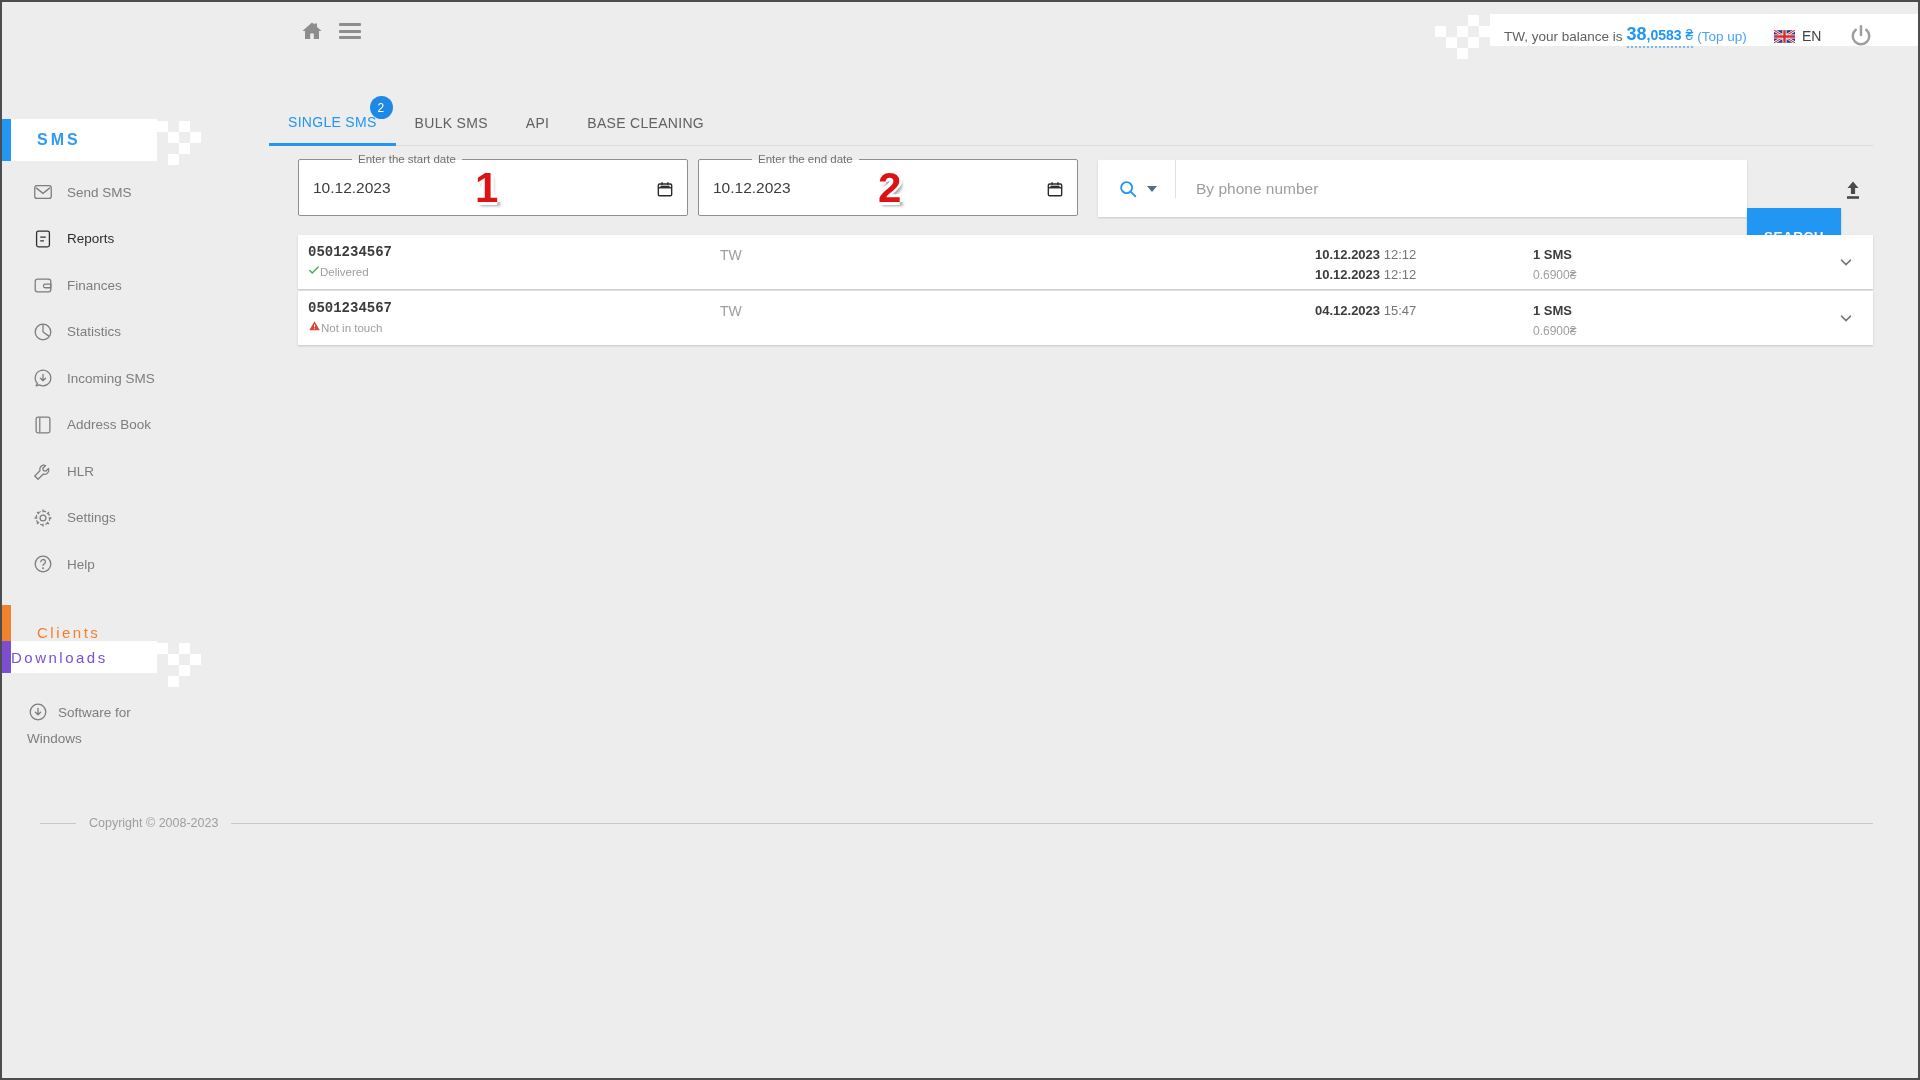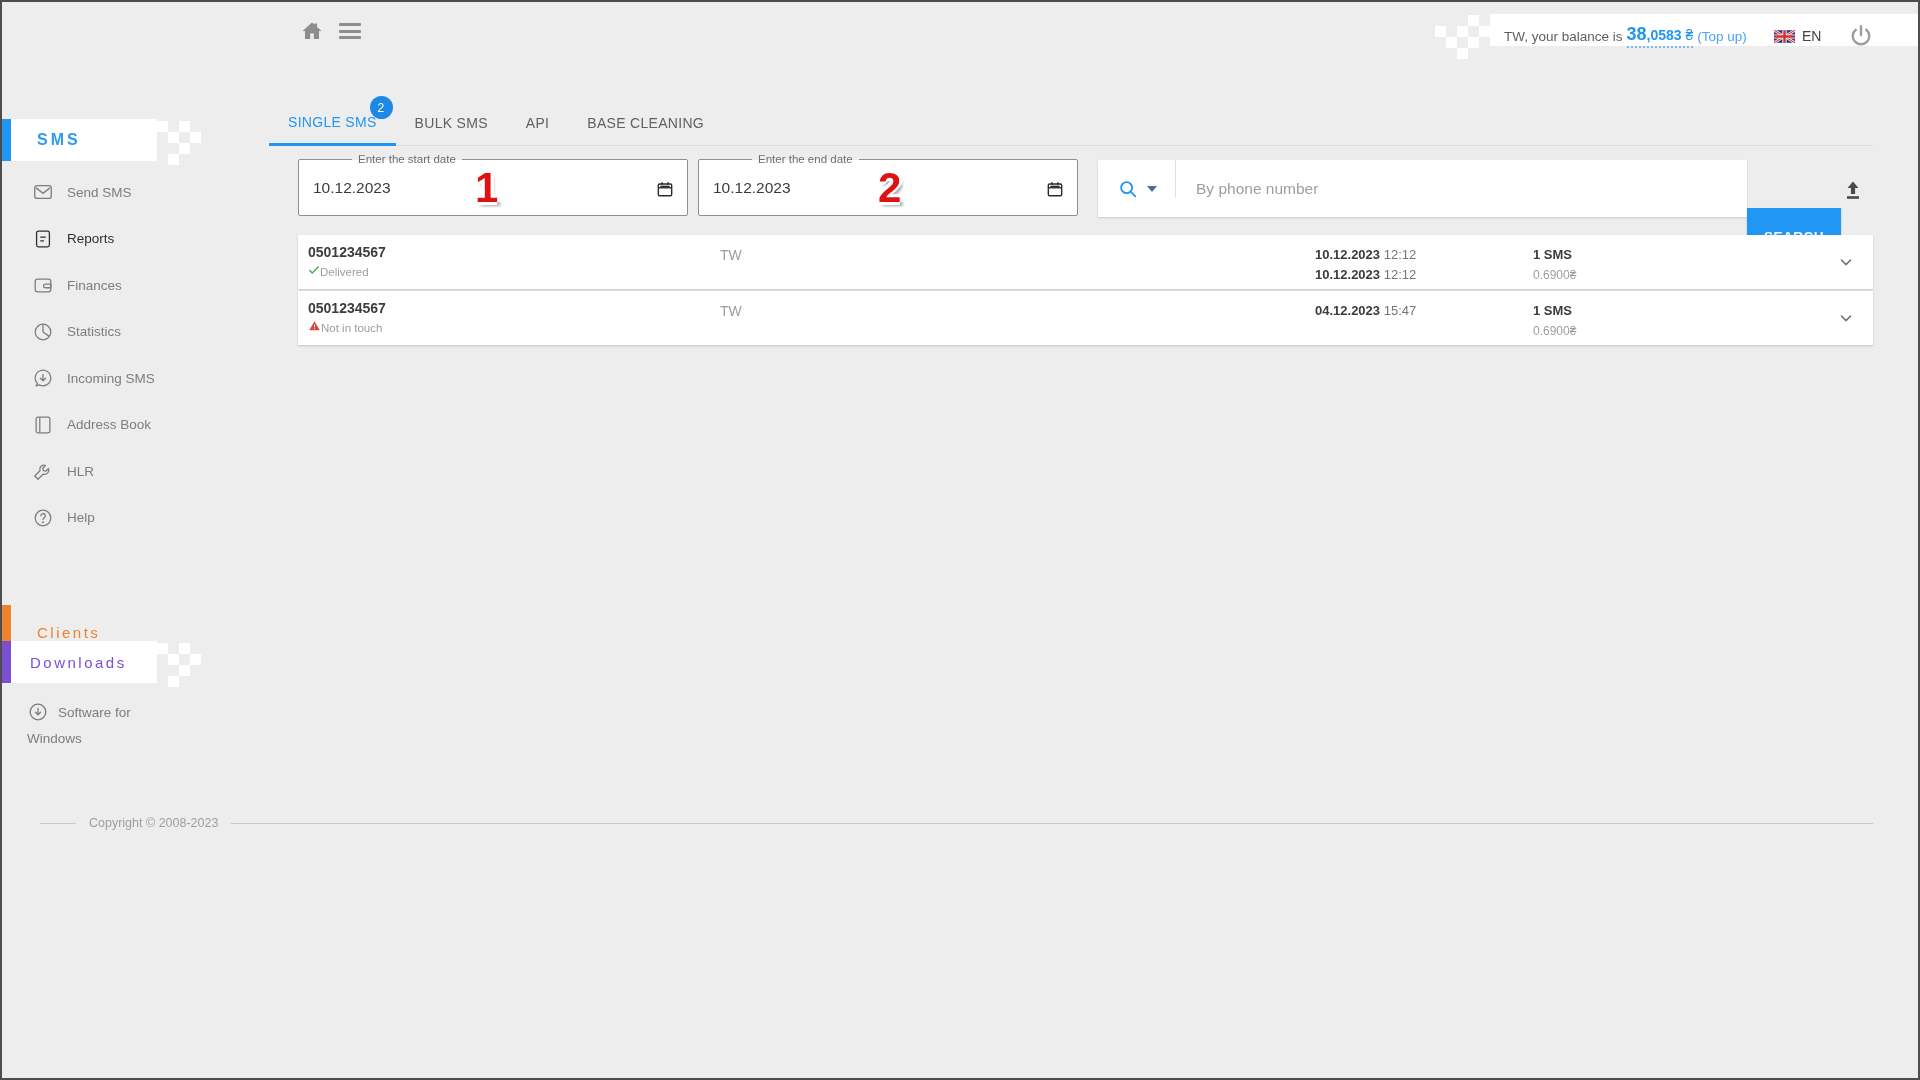--- a/index.html
+++ b/index.html
@@ -36,21 +36,21 @@
   
   .sms-block { position:absolute; left:2px; top:119px; width:155px; height:42px; background:#fff; border-left:9px solid var(--accent); display:flex; align-items:center; padding-left:26px; cursor:pointer; }
   .sms-block .ttl { color:#2f9bf0; font-size:16px; font-weight:bold; letter-spacing:3px; }
 
   .nav { position:absolute; left:2px; top:169px; width:250px; }
   .nav-item { height:46.5px; display:flex; align-items:center; padding-left:30px; gap:13px; color:#7d7d7d; font-size:13.5px; cursor:pointer; }
   .nav-item.active { color:#2e2e2e; }
   .nav-item .nicon { width:22px; height:22px; flex:0 0 22px; display:inline-flex; }
 
   .clients-block { position:absolute; left:2px; top:605px; height:36px; width:155px; border-left:9px solid var(--clients); display:flex; align-items:flex-end; padding-left:26px; color:var(--clients); font-size:15px; letter-spacing:2.5px; cursor:pointer; }
-  .downloads-block { position:absolute; left:2px; top:641px; height:42px; width:155px; background:#fff; border-left:9px solid var(--downloads); display:flex; align-items:center; padding-left:19px; color:var(--downloads); font-size:15px; letter-spacing:2.5px; cursor:pointer; }
+  .downloads-block { position:absolute; left:2px; top:641px; height:32px; width:155px; background:#fff; border-left:9px solid var(--downloads); display:flex; align-items:center; color:var(--downloads); font-size:15px; letter-spacing:2.5px; cursor:pointer; }
 
   .software { position:absolute; left:27px; top:700px; width:148px; font-size:13.5px; color:#7d7d7d; line-height:26px; cursor:pointer; }
   .software .nicon { width:22px; height:22px; display:inline-block; vertical-align:-6px; margin-right:9px; }
 
   .copyright-row { position:absolute; top:816px; left:40px; right:47px; display:flex; align-items:center; gap:13px; color:#9e9e9e; font-size:12.5px; white-space:nowrap; }
   .cline { height:1px; background:#c9c9c9; }
   .cline.short { width:36px; }
   .cline.long { flex:1; }
 
   
@@ -78,21 +78,21 @@
   .search-divider { width:1px; height:38px; background:#e0e0e0; }
   .search-input { flex:1; height:100%; border:none; outline:none; padding:0 16px 0 20px; font-size:15.5px; font-family:"Liberation Sans",sans-serif; color:#3c3c3c; background:transparent; }
   .search-input::placeholder { color:#9e9e9e; }
   .search-btn { position:absolute; left:1747px; top:160px; width:94px; height:57px; background:var(--accent); border:none; color:#fff; font-size:13.5px; font-weight:bold; letter-spacing:.5px; cursor:pointer; font-family:"Liberation Sans",sans-serif; box-shadow:0 1px 2px rgba(0,0,0,.2);margin-top:48px; }
   .upload-btn { position:absolute; left:1840px; top:178px; width:26px; height:24px; cursor:pointer; }
 
   
   .rows { position:absolute; left:298px; top:235px; width:1575px; }
   .msg-row { position:relative; height:54px; background:#fff; margin-bottom:2px; box-shadow:0 1px 2px rgba(0,0,0,.18); cursor:pointer; }
   .col-phone { position:absolute; left:10px; top:9px; }
-  .phone { font-size:14px; font-weight:bold; color:#3c3c3c; }
+  .phone { font-size:14px; font-weight:bold; color:#3c3c3c;font-family:Liberation Mono, monospace; }
   .status { margin-top:4px; font-size:11.5px; color:#9e9e9e; display:flex; align-items:flex-end; }
   .col-sender { position:absolute; left:422px; top:12px; font-size:14px; color:#9e9e9e; }
   .col-dates { position:absolute; left:1017px; top:10px; font-size:13px; line-height:20px; color:#757575; }
   .ts-date { font-weight:bold; color:#3c3c3c; }
   .col-count { position:absolute; left:1235px; top:10px; line-height:20px; }
   .count { font-size:13px; font-weight:bold; color:#3c3c3c; }
   .price { font-size:12px; color:#9e9e9e; }
   .chev { position:absolute; right:18px; top:50%; transform:translateY(-50%); width:18px; height:18px; cursor:pointer; }
 </style>
 </head>
@@ -199,20 +199,30 @@
     <div class="nav-item">
       <span class="nicon">
         <svg viewBox="0 0 24 24" width="22" height="22" fill="none" stroke="currentColor" stroke-width="1.4" stroke-linejoin="round">
           <path d="M14.8 6a4.6 4.6 0 0 0-6.1 5.7L3 17.4 6.6 21l5.7-5.7a4.6 4.6 0 0 0 5.7-6.1l-3 3-2.6-.6-.6-2.6z"></path>
         </svg>
       </span>
       <span>HLR</span>
     </div>
     <div class="nav-item">
       <span class="nicon">
+        <svg viewBox="0 0 24 24" width="22" height="22" fill="none" stroke="currentColor" stroke-width="1.4">
+          <circle cx="12" cy="12" r="3.2"></circle>
+          <circle cx="12" cy="12" r="7.5" stroke-dasharray="3.1 2.8"></circle>
+          <path d="M12 2.8v3M12 18.2v3M2.8 12h3M18.2 12h3M5.5 5.5l2.1 2.1M16.4 16.4l2.1 2.1M18.5 5.5l-2.1 2.1M7.6 16.4l-2.1 2.1"></path>
+        </svg>
+      </span>
+      <span>Settings</span>
+    </div>
+    <div class="nav-item">
+      <span class="nicon">
         <svg viewBox="0 0 24 24" width="22" height="22" fill="none" stroke="currentColor" stroke-width="1.4" stroke-linecap="round">
           <circle cx="12" cy="12" r="8.5"></circle>
           <path d="M9.6 9.6a2.5 2.5 0 1 1 3.7 2.2c-.8.4-1.3 1-1.3 1.8"></path>
           <circle cx="12" cy="16.6" r=".4" fill="currentColor"></circle>
         </svg>
       </span>
       <span>Help</span>
     </div>
   </nav>
 

